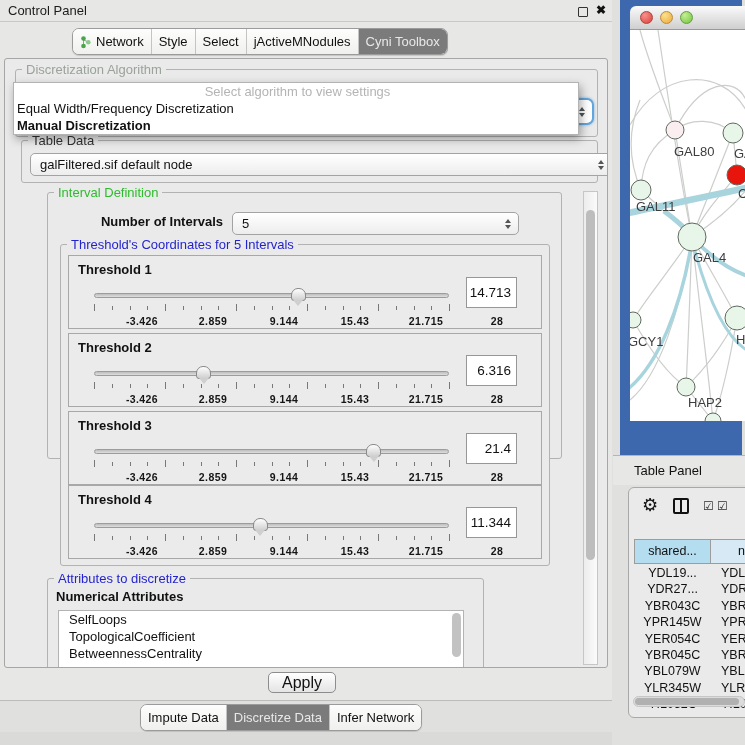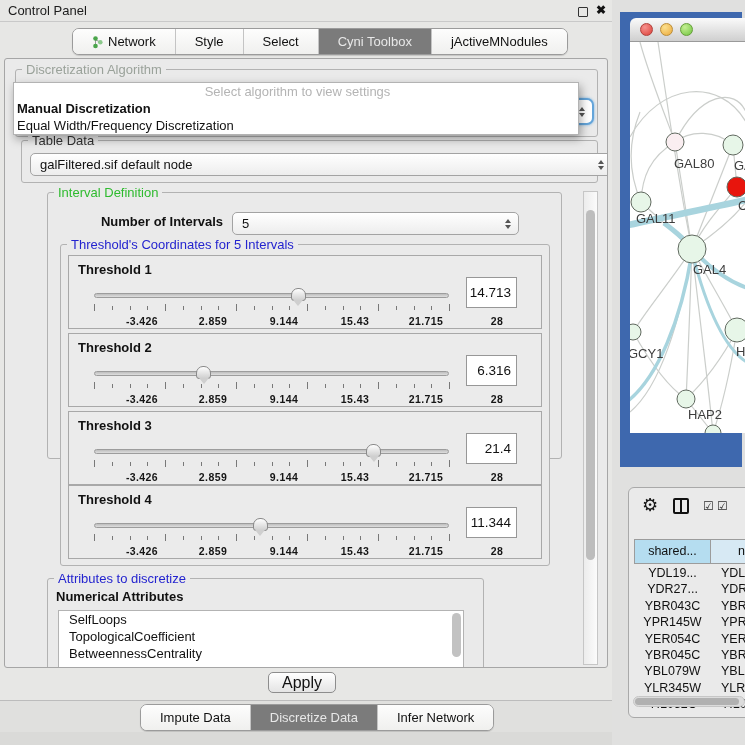--- a/index.html
+++ b/index.html
@@ -12,21 +12,21 @@
   #left-panel { position:absolute; left:0; top:0; width:612px; height:745px; background:#e7e7e5; }
   #cp-titlebar { position:absolute; left:0; top:0; width:612px; height:22px;
                  border-bottom:1px solid #c9c9c9; background:#e7e7e5; }
   #cp-title { position:absolute; left:8px; top:3px; font-size:13px; color:#1c1c1c; }
   #float-icon { position:absolute; left:578px; top:7px; width:10px; height:10px;
                 border:1.6px solid #333; border-radius:1px; }
   #close-icon { position:absolute; left:596px; top:3px; font-size:12px; font-weight:bold; color:#111; }
 
   .tab-group { position:absolute; display:flex; border:1px solid #9b9b9b; border-radius:7px;
                overflow:hidden; background:#fff; box-shadow:0 1px 1px rgba(0,0,0,.15); }
-  .tab { padding:5px 19px; font-size:13px; background:linear-gradient(#fdfdfd,#f0f0ee);
+  .tab { padding:5px 7px; font-size:13px; background:linear-gradient(#fdfdfd,#f0f0ee);
          border-right:1px solid #c4c4c4; display:flex; align-items:center; gap:5px; white-space:nowrap; }
   .tab:last-child { border-right:none; }
   .tab.selected { background:#7b7b7b; color:#e8e8e8; }
   #top-tabbar { position:absolute; left:0; top:23px; width:612px; height:35px; }
   #top-tabs { left:72px; top:5px; }
 
   #cp-body { position:absolute; left:4px; top:58px; width:604px; height:610px;
              border:1px solid #a6a6a6; border-radius:3px; background:#eaeaea; overflow:hidden; }
   .group { position:absolute; border:1px solid #b2b2b2; border-radius:3px; }
   .gtitle { position:absolute; top:-8px; left:6px; background:#eaeaea; padding:0 4px;
@@ -91,21 +91,21 @@
 
   #apply-button { position:absolute; left:268px; top:672px; width:68px; height:21px;
                   border:1px solid #8d8d8d; border-radius:5px; font-size:16px;
                   background:linear-gradient(#ffffff,#e4e4e4); text-align:center; line-height:19px; }
   #bottom-divider { position:absolute; left:0; top:700px; width:612px; height:1px; background:#bcbcbc; }
   #bottom-tabbar { position:absolute; left:0; top:701px; width:612px; height:31px; background:#e0e0de; }
   #bottom-tabs { left:140px; top:3px; }
   #bottom-strip { position:absolute; left:0; top:732px; width:612px; height:13px; background:#dadad8; }
 
   
-  #net-window { position:absolute; left:620px; top:12px; width:122px; height:455px; background:#3e68ae; }
+  #net-window { position:absolute; left:620px; top:0; width:122px; height:455px; background:#3e68ae; }
   #net-titlebar { position:absolute; left:10px; top:6px; width:116px; height:24px;
                   background:linear-gradient(#fafafa,#cfcfcf); border-bottom:1px solid #9a9a9a;
                   border-radius:6px 0 0 0; }
   .traffic { position:absolute; top:5px; width:13px; height:13px; border-radius:50%; }
   #light-red    { left:10px; background:radial-gradient(circle at 35% 30%, #f6928e, #dc3f37); border:1px solid #b0403b; }
   #light-yellow { left:30px; background:radial-gradient(circle at 35% 30%, #fbe08e, #eca93b); border:1px solid #bb8d37; }
   #light-green  { left:50px; background:radial-gradient(circle at 35% 30%, #c5ef92, #6fc440); border:1px solid #669e39; }
   #net-canvas { position:absolute; left:10px; top:30px; width:116px; height:391px; background:#fff; overflow:hidden; }
 
   
@@ -156,45 +156,45 @@
               <circle cx="8.3" cy="7.3" r="2.3" fill="#8bc98b"></circle>
             </svg>
             <span>Network</span>
           </div>
           <div class="tab">
             <span>Style</span>
           </div>
           <div class="tab">
             <span>Select</span>
           </div>
+          <div class="tab">
+            <span>jActiveMNodules</span>
+          </div>
           <div class="tab selected">
             <span>Cyni Toolbox</span>
-          </div>
-          <div class="tab">
-            <span>jActiveMNodules</span>
           </div>
         </div>
     </div>
 
     <div id="cp-body">
 
       <div class="group" style="left:10px;top:10px;width:583px;height:68px;">
         <span class="gtitle gray">Discretization Algorithm</span>
       </div>
       <div id="algo-combo-ring" class="abs">
         <span class="stepper">
             <i class="up"></i>
             <i class="dn"></i>
           </span>
       </div>
 
       <div id="algo-popup">
         <div class="popup-row placeholder">Select algorithm to view settings</div>
+        <div class="popup-row">Equal Width/Frequency Discretization</div>
         <div class="popup-row bold">Manual Discretization</div>
-        <div class="popup-row">Equal Width/Frequency Discretization</div>
       </div>
 
       <div class="group" style="left:16px;top:81px;width:577px;height:43px;">
         <span class="gtitle" style="color:#333;">Table Data</span>
         <div class="jcombo" style="left:8px;top:12px;width:582px;height:23px;">
           <span>galFiltered.sif default node</span>
           <span class="stepper">
               <i class="up"></i>
               <i class="dn"></i>
             </span>
@@ -469,20 +469,23 @@
             <text x="6" y="181">GAL11</text>
             <text x="63" y="232">GAL4</text>
             <text x="-2" y="316">GCY1</text>
             <text x="106" y="314">H</text>
             <text x="58" y="377">HAP2</text>
           </g>
       </svg>
     </div>
   </div>
 
+  <div id="tp-titlebar">
+    <span id="tp-title">Table Panel</span>
+  </div>
   <div id="tp-panel">
     <span id="gear-icon">⚙</span>
     <span id="columns-icon"></span>
     <span class="check-icon" style="left:74px;">☑</span>
     <span class="check-icon" style="left:88px;">☑</span>
     <div id="tp-header">
       <div class="th-cell c1">shared...</div>
       <div class="th-cell c2">n</div>
     </div>
     <div id="tp-rows">

